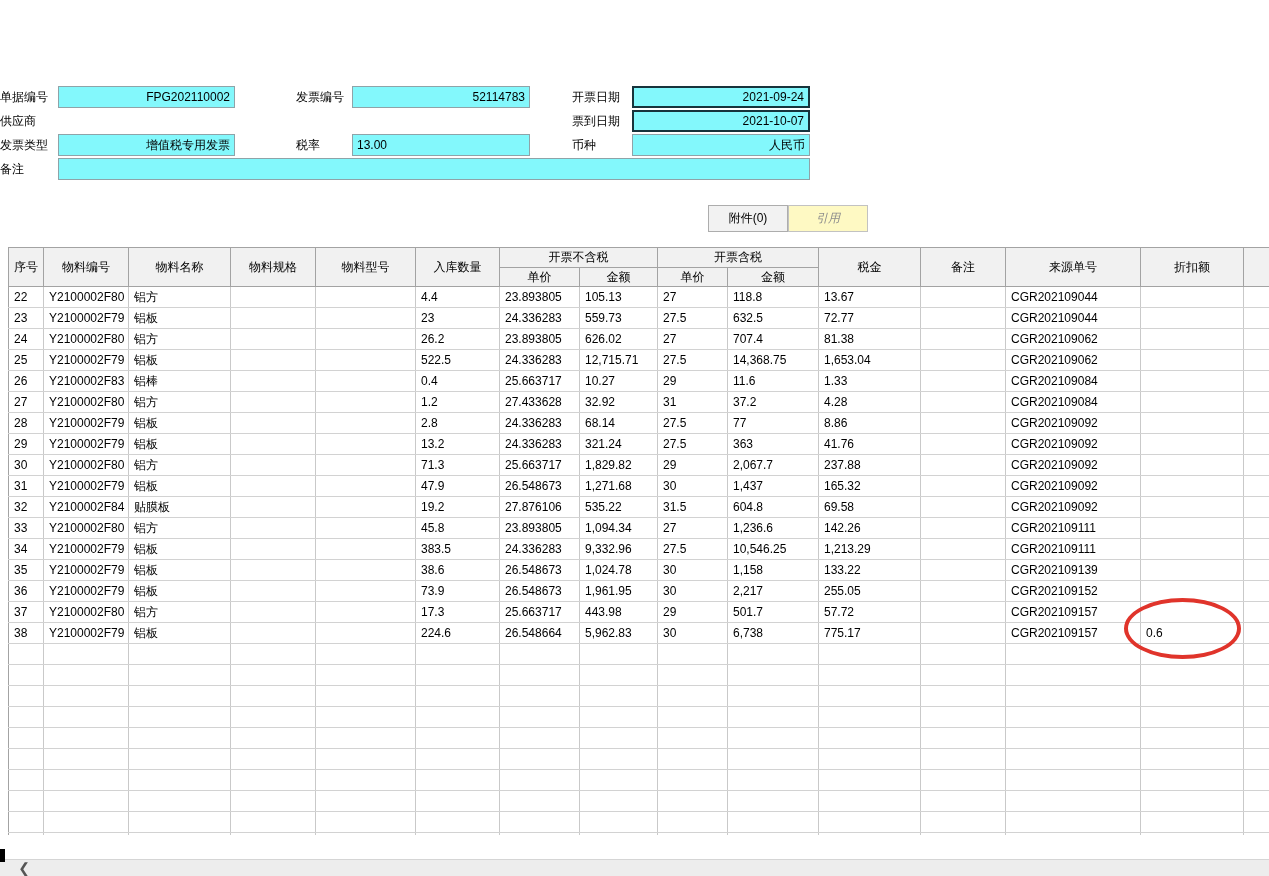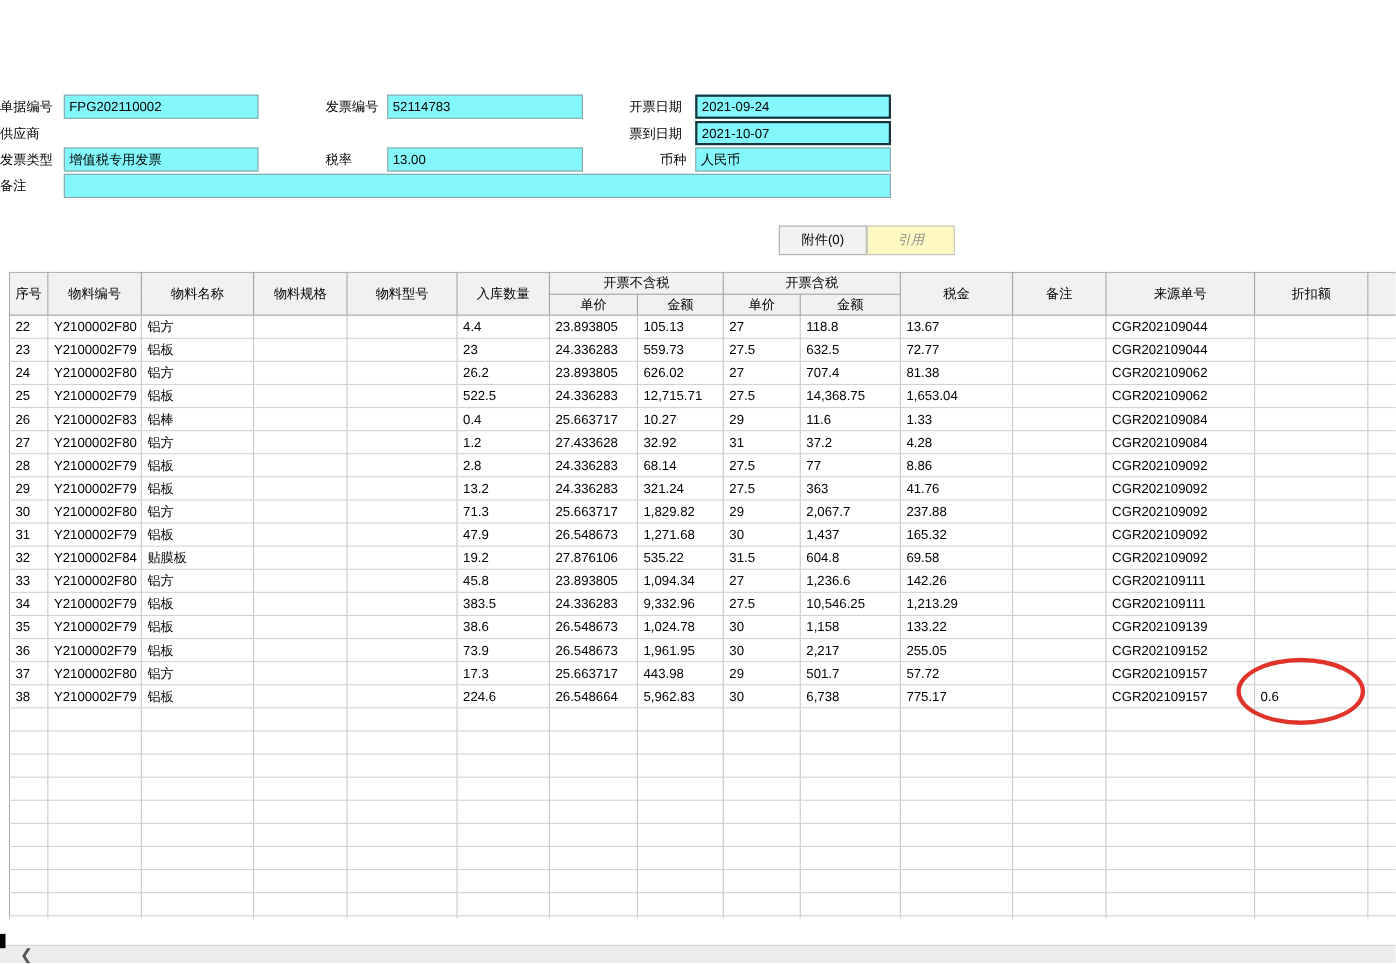--- a/index.html
+++ b/index.html
@@ -17,21 +17,21 @@
   .tabbar{position:absolute;left:0;top:0;width:1269px;height:22px;background:var(--tab-blue);}
   .tab{position:absolute;top:1px;height:21px;line-height:21px;padding:0 6px;cursor:default;}
   .tab-inactive{left:0;width:97px;background:var(--tab-inactive);color:#14142a;border-right:1px solid #8888b0;}
   .tab-active{left:99px;width:84px;background:#fff;color:#000;}
   .tab-close{position:absolute;left:184px;top:3px;width:17px;height:17px;background:#d42a1e;
     border:1px solid #f09a90;color:#fff;font-size:11px;font-weight:bold;text-align:center;line-height:15px;cursor:pointer;}
 
   
   .flabel{position:absolute;height:23px;line-height:23px;white-space:nowrap;}
   .field{position:absolute;height:22px;line-height:20px;background:var(--field-cyan);
-    border:1px solid #8fa3a8;padding:0 4px;white-space:nowrap;overflow:hidden;}
+    border:1px solid #8fa3a8;padding:0 4px;white-space:nowrap;overflow:hidden;text-align:right;}
   .field.darkborder{border:2px solid #17343c;line-height:18px;}
   .field.right{text-align:left;}
 
   
   .btn{position:absolute;height:27px;line-height:25px;text-align:center;cursor:pointer;}
   .btn-attach{left:708px;top:205px;width:80px;background:#f2f2f2;border:1px solid #adadad;color:#000;}
   .btn-ref{left:788px;top:205px;width:80px;background:#fef9c3;border:1px solid #c2c2c2;color:#8d8d8d;font-style:italic;}
 
   
   .tablewrap{position:absolute;left:8px;top:247px;width:1261px;height:588px;overflow:hidden;}
@@ -67,21 +67,21 @@
   <div class="field darkborder" style="left:632px;top:86px;width:178px;">2021-09-24</div>
 
   <div class="flabel" style="left:0;top:110px;">供应商</div>
   <div class="flabel" style="left:572px;top:110px;">票到日期</div>
   <div class="field darkborder" style="left:632px;top:110px;width:178px;">2021-10-07</div>
 
   <div class="flabel" style="left:0;top:134px;">发票类型</div>
   <div class="field" style="left:58px;top:134px;width:177px;">增值税专用发票</div>
   <div class="flabel" style="left:296px;top:134px;">税率</div>
   <div class="field right" style="left:352px;top:134px;width:178px;">13.00</div>
-  <div class="flabel" style="left:572px;top:134px;margin-left:28px;">币种</div>
+  <div class="flabel" style="left:572px;top:134px;">币种</div>
   <div class="field" style="left:632px;top:134px;width:178px;">人民币</div>
 
   <div class="flabel" style="left:0;top:158px;">备注</div>
   <div class="field" style="left:58px;top:158px;width:752px;"></div>
 
   <div class="btn btn-attach">附件(0)</div>
   <div class="btn btn-ref">引用</div>
 
   <div class="tablewrap">
     <table>

